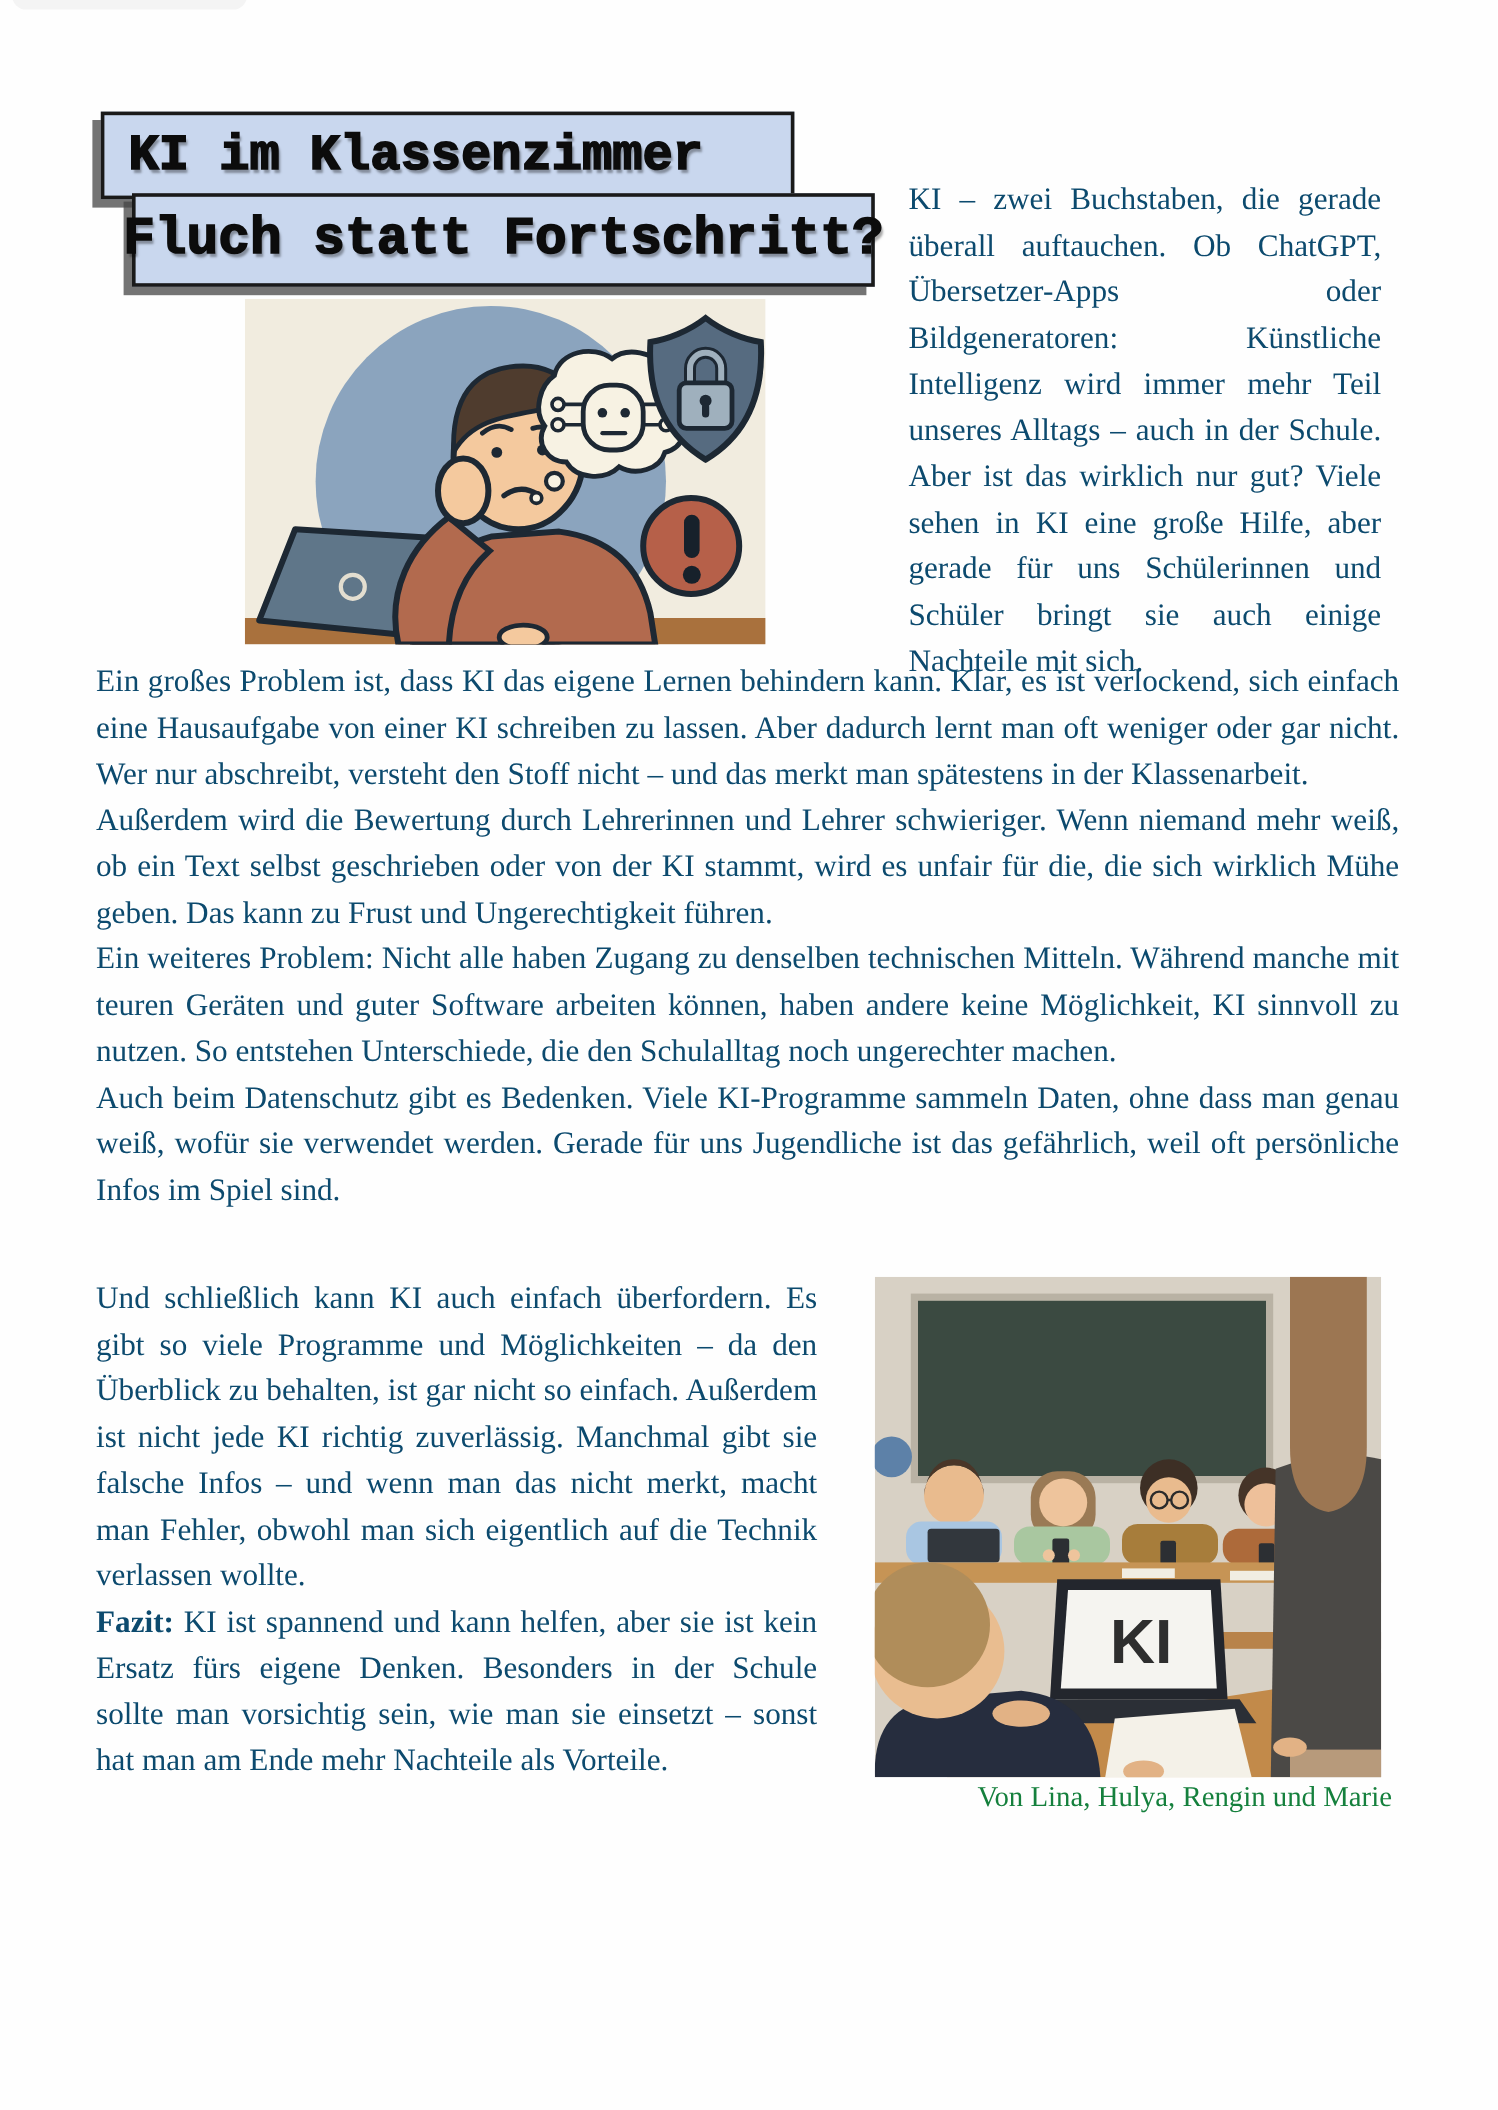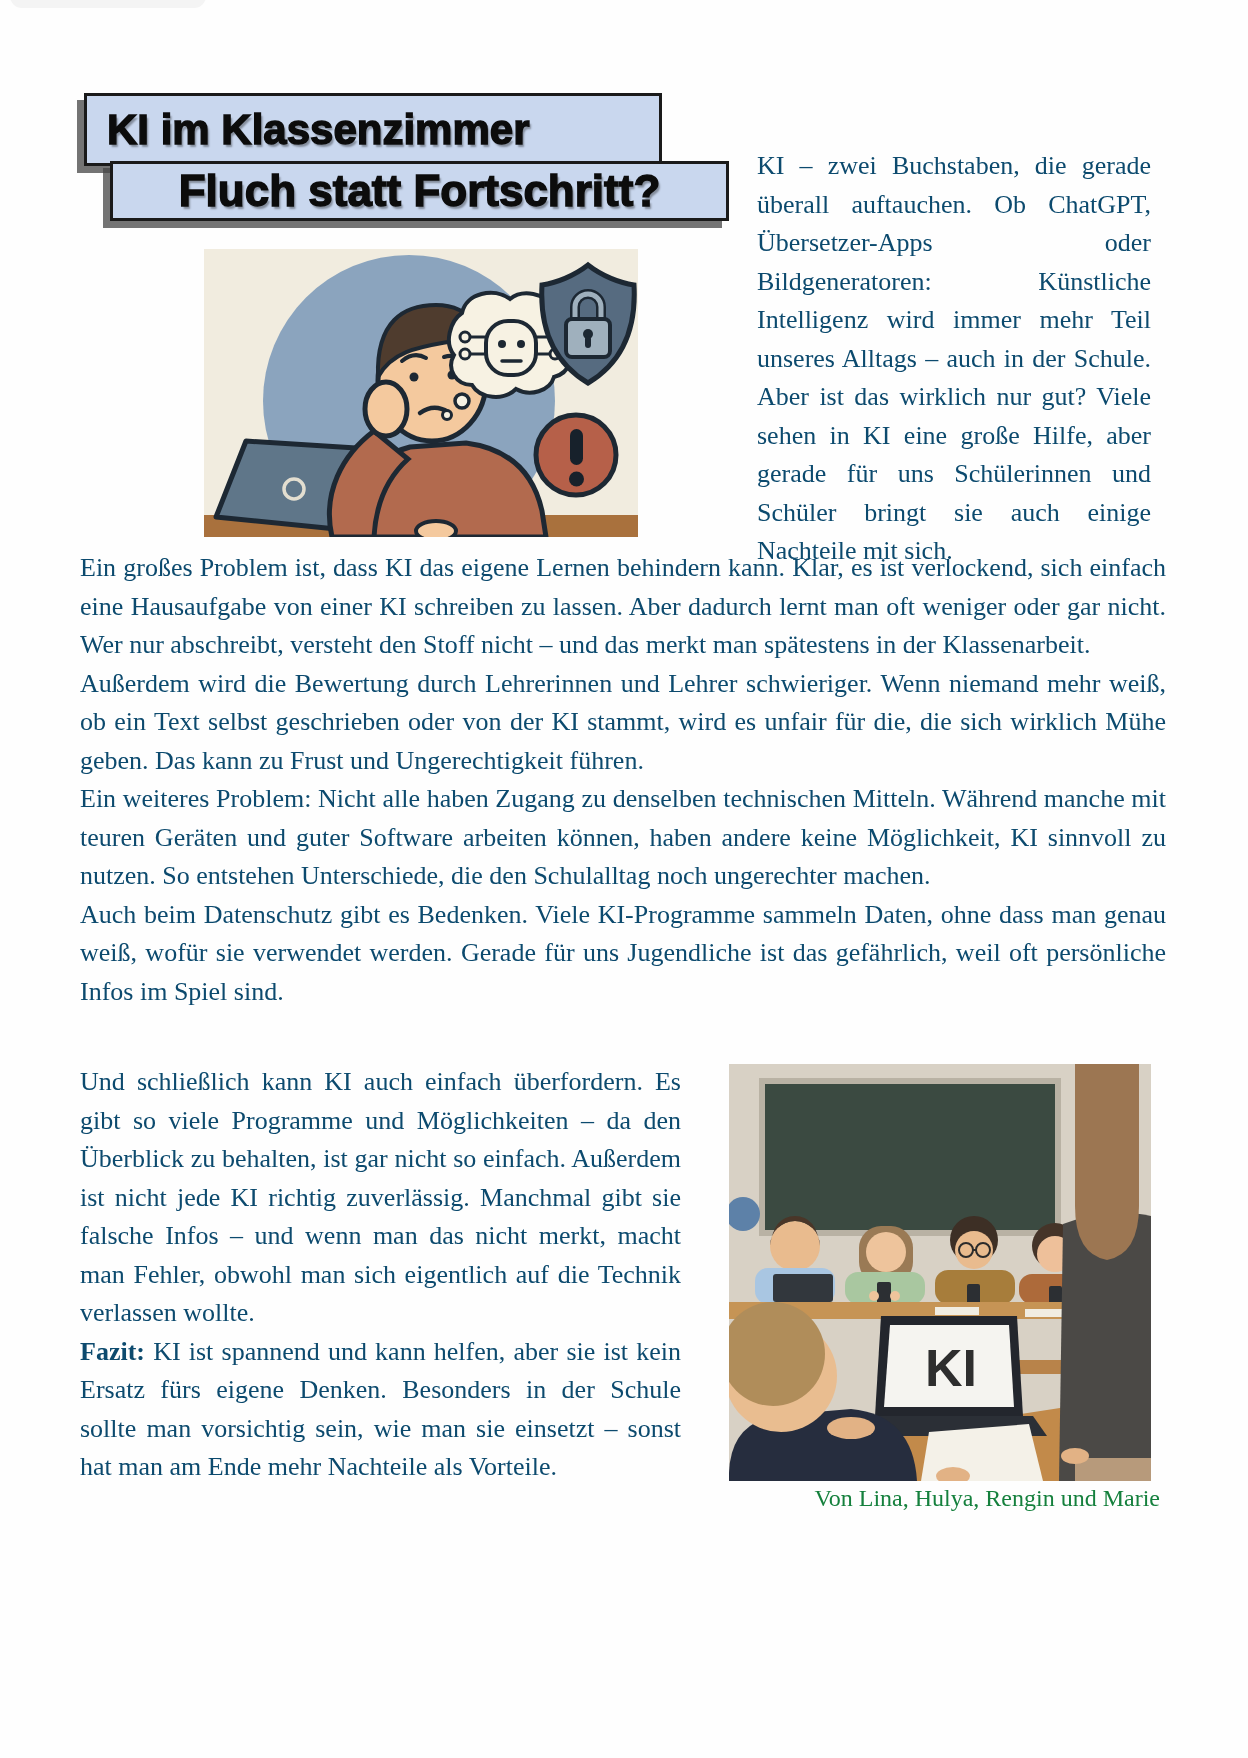--- a/index.html
+++ b/index.html
@@ -19,32 +19,32 @@
     background: #f4f4f4;
     border-radius: 12px;
   }
   .banner {
     position: absolute;
     background: #c9d7ee;
     border: 3px solid #1a1a1a;
     box-shadow: -7px 7px 0 rgba(70,70,70,0.75);
     display: flex;
     align-items: center;
-    font-family: Liberation Sans, sans-serif;
+    font-family: Liberation Mono, monospace;
     font-weight: bold;
     color: #0c0c0c;
     box-sizing: border-box;
   }
   .banner .t {
     white-space: nowrap;
     -webkit-text-stroke: 1.4px #0c0c0c;
     text-shadow: 2px 3px 2px rgba(0,0,0,0.35);
   }
   .banner1 { left: 84px;  top: 93px;  width: 578px; height: 73px; font-size: 42px; padding-left: 20px; z-index: 1; }
-  .banner2 { left: 110px; top: 161px; width: 619px; height: 60px; font-size: 44px; justify-content: center; z-index: 2; }
+  .banner2 { left: 110px; top: 161px; width: 619px; height: 78px; font-size: 44px; justify-content: center; z-index: 2; }
 
   .illustration { position: absolute; left: 204px; top: 249px; width: 434px; height: 288px; }
   .photo        { position: absolute; left: 729px; top: 1064px; width: 422px; height: 417px; }
 
   .textblock { font-size: 26px; line-height: 38.5px; text-align: justify; color: #0c4a6e; }
   .textblock p { margin: 0; }
   .intro    { position: absolute; left: 757px; top: 147px;  width: 394px; }
   .bodytext { position: absolute; left: 80px;  top: 549px;  width: 1086px; }
   .lowercol { position: absolute; left: 80px;  top: 1063px; width: 601px; }
   .fazit-label { font-weight: bold; }

